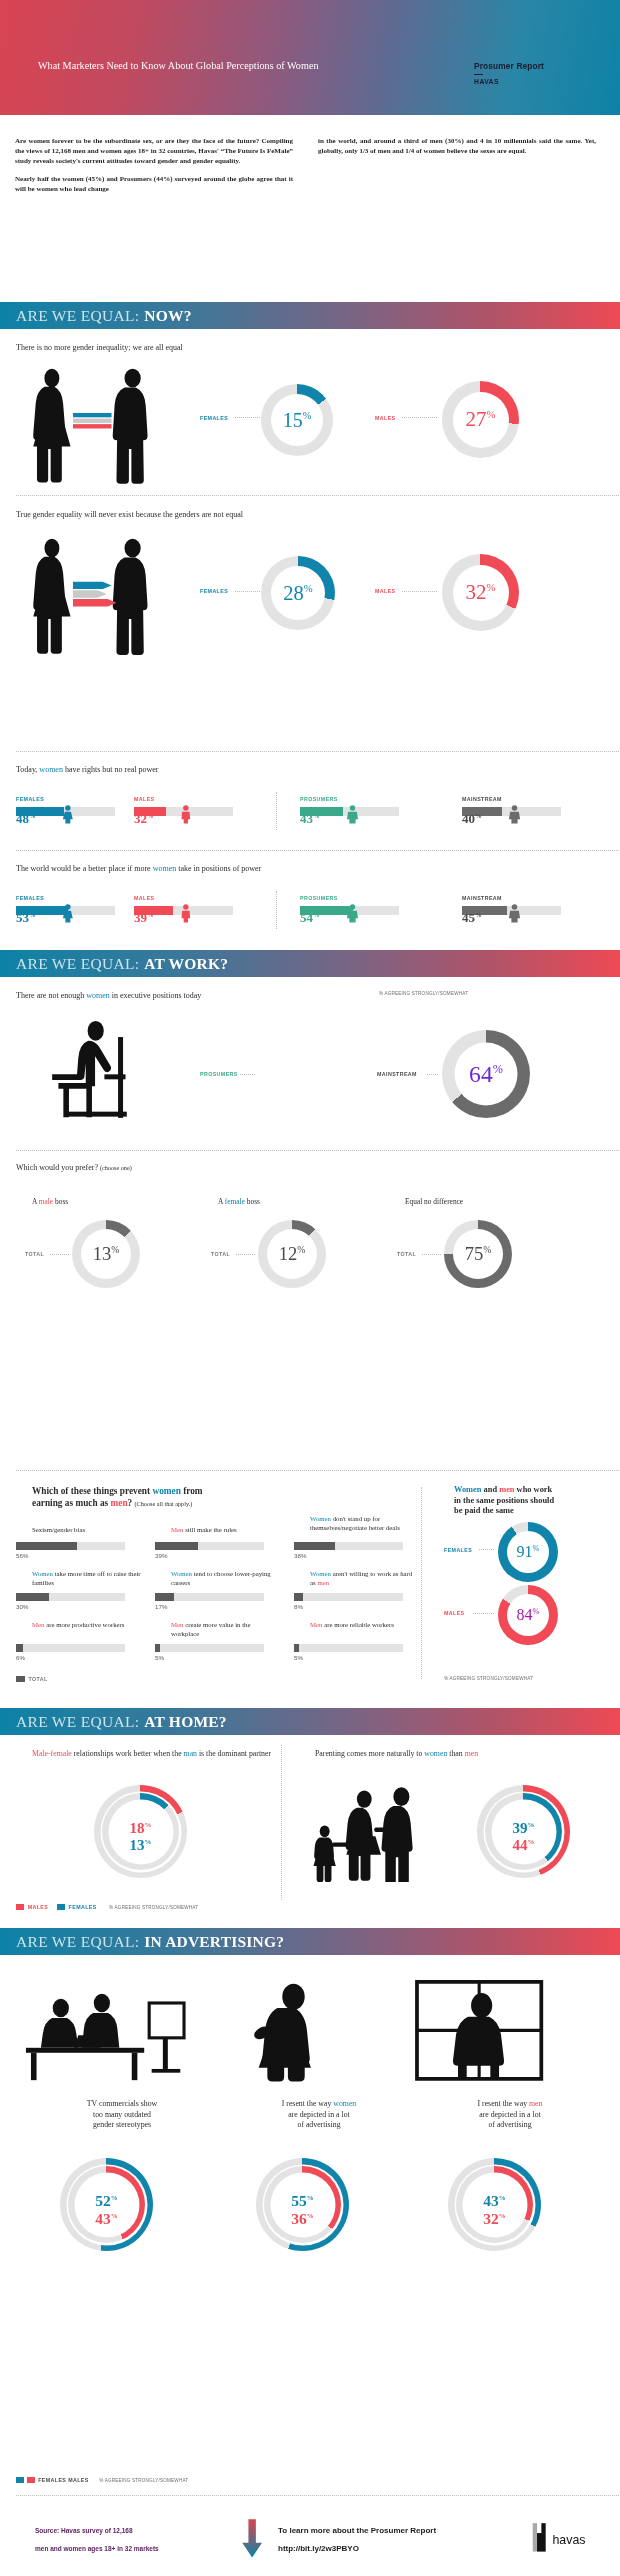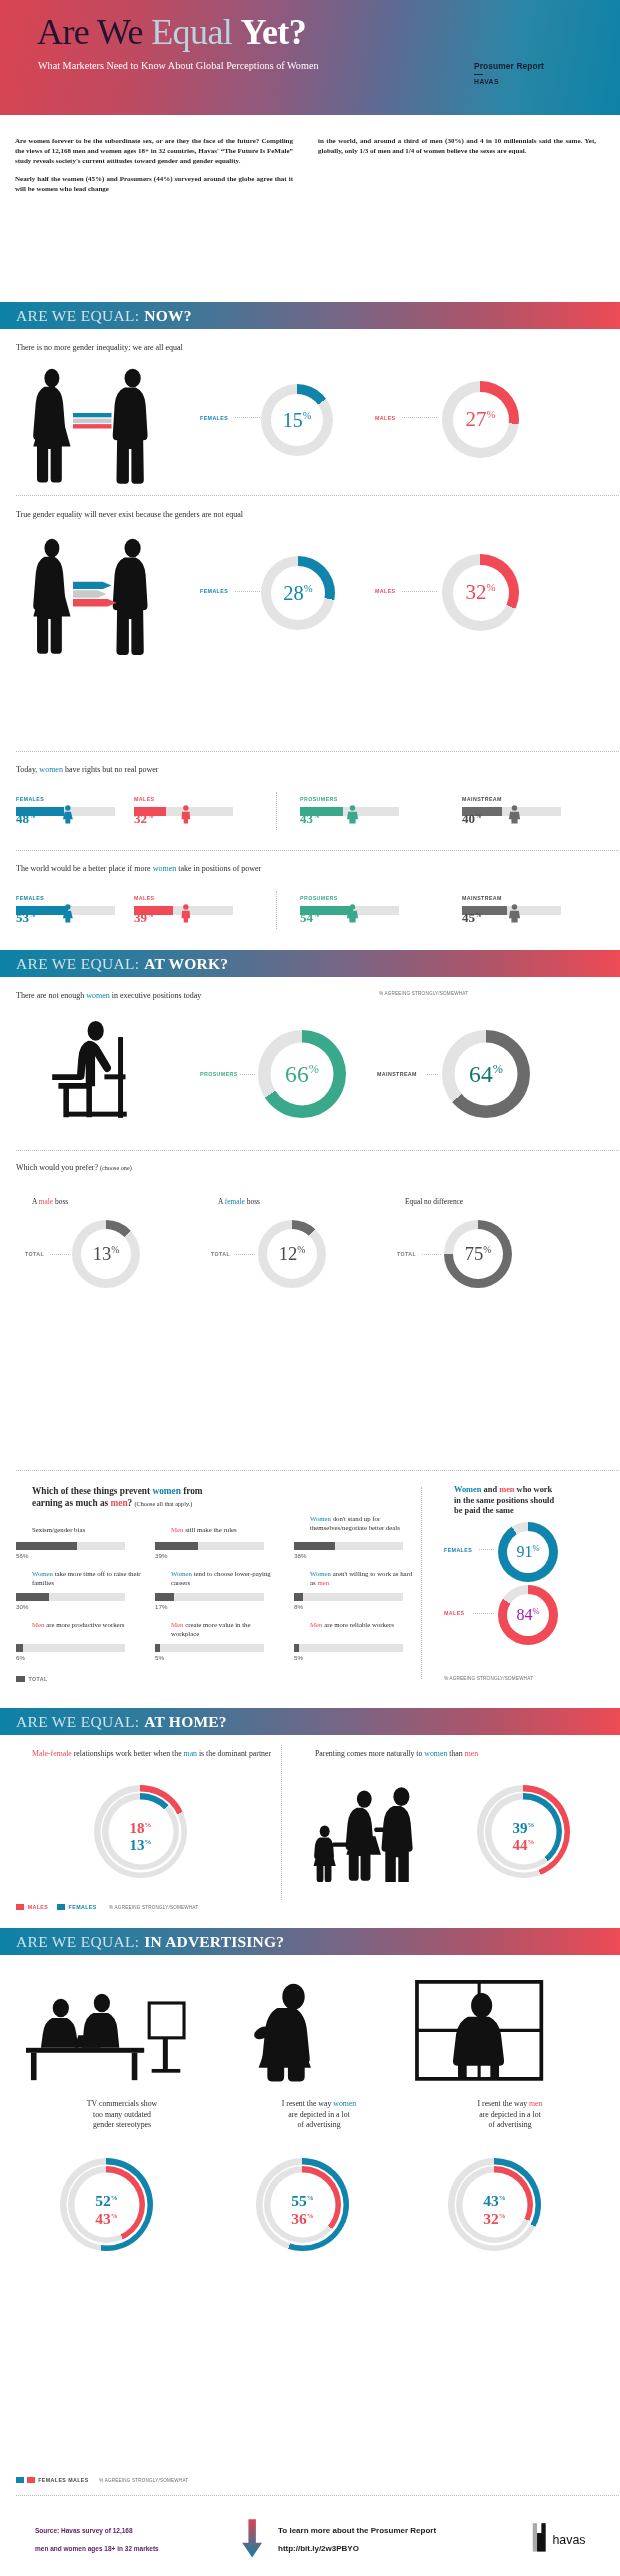--- a/index.html
+++ b/index.html
@@ -126,23 +126,20 @@
   }
   .arrow { position:absolute; left:241px; top:11.2px; width:22.3px; height:40px; }
   .havaslogo { position:absolute; left:529px; top:15px; }
 </style>
 </head>
 <body>
 
 <div class="page">
 
   <div class="hero">
-    <div class="hero-title">
-      <span class="ht-a">Are We </span><span class="ht-b">Equal </span><span class="ht-c">Yet?</span>
-    </div>
     <div class="hero-sub">What Marketers Need to Know About Global Perceptions of Women</div>
     <div class="hero-right">
       <div class="pr">Prosumer Report</div>
       <div class="rule"></div>
       <div class="hv">HAVAS</div>
     </div>
   </div>
 
   <div class="intro">
     <div class="intro-cols">
@@ -380,33 +377,27 @@
       <path d="M84 38 q-14 5 -16 28 l-2 26 l-40 0 l0 9 l46 0 q6 0 6 -7 l2 -20 l0 32 l-44 0 l0 9 l8 0 l0 46 l9 0 l0 -46 l28 0 l0 46 l9 0 l0 -50 l5 0 l0 -48 l14 22 q4 6 9 2 q5 -4 1 -10 l-18 -30 q-6 -9 -17 -9 z"></path>
 
       <rect x="132" y="32" width="8" height="130"></rect>
       <rect x="110" y="92" width="34" height="8"></rect>
       <rect x="46" y="152" width="100" height="8"></rect>
     </g>
   </svg>
 
   <div style="position:absolute;left:200px;top:1071px;" class="lbl p">PROSUMERS</div>
   <div style="position:absolute;left:240px;top:1074px;width:15px;border-top:0.9px dotted #bdbdbd;"></div>
-  <div class="donut" style="left:258px;top:1030px;position:absolute;width:88px;height:88px;
-              background:conic-gradient(#3aa98b 0% 66%, #e3e3e3 66% 100%);">
-    <div class="hole" style="width:63px;height:63px;">
-      <span class="val" style="font-size:23.6px;color:#3aa98b;"><span>66</span><span class="pct">%</span></span>
-    </div>
-  </div>
 
   <div style="position:absolute;left:377px;top:1071px;" class="lbl ms">MAINSTREAM</div>
   <div style="position:absolute;left:427px;top:1074px;width:11.2px;border-top:0.9px dotted #bdbdbd;"></div>
   <div class="donut" style="left:442px;top:1030px;position:absolute;width:88px;height:88px;
               background:conic-gradient(#6b6b6b 0% 64%, #e3e3e3 64% 100%);">
     <div class="hole" style="width:63px;height:63px;">
-      <span class="val" style="font-size:23.6px;color:#0f766e;"><span>64</span><span class="pct">%</span></span>
+      <span class="val" style="font-size:23.6px;color:#6d28d9;"><span>64</span><span class="pct">%</span></span>
     </div>
   </div>
 
   <div class="dots" style="position:absolute;top:1150px;left:0;width:621px;"></div>
 
   <div style="position:absolute;top:1163px;left:0;width:621px;">
     <div class="q">
       <span>Which would you prefer?</span> <span class="note">(choose one)</span>
     </div>
   </div>

